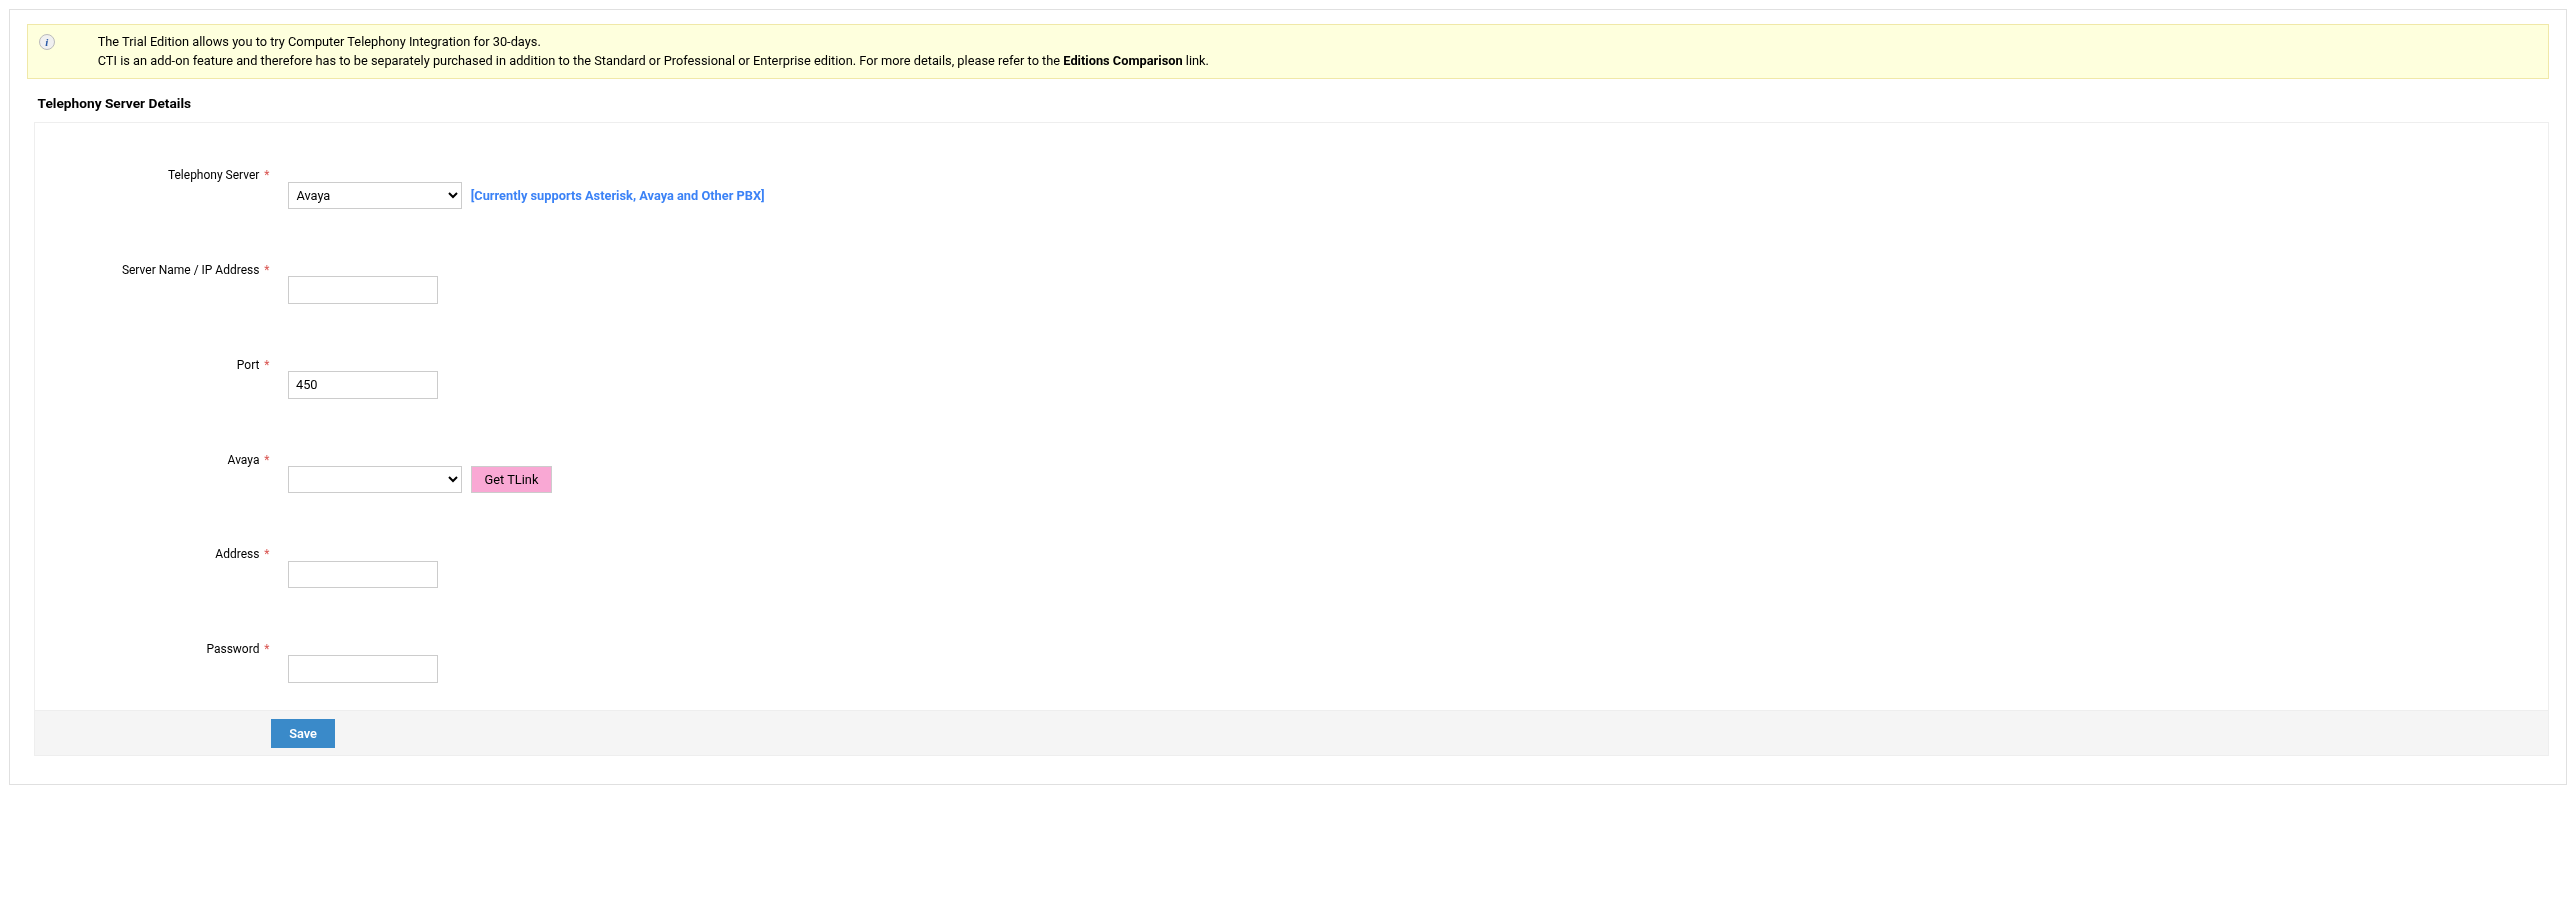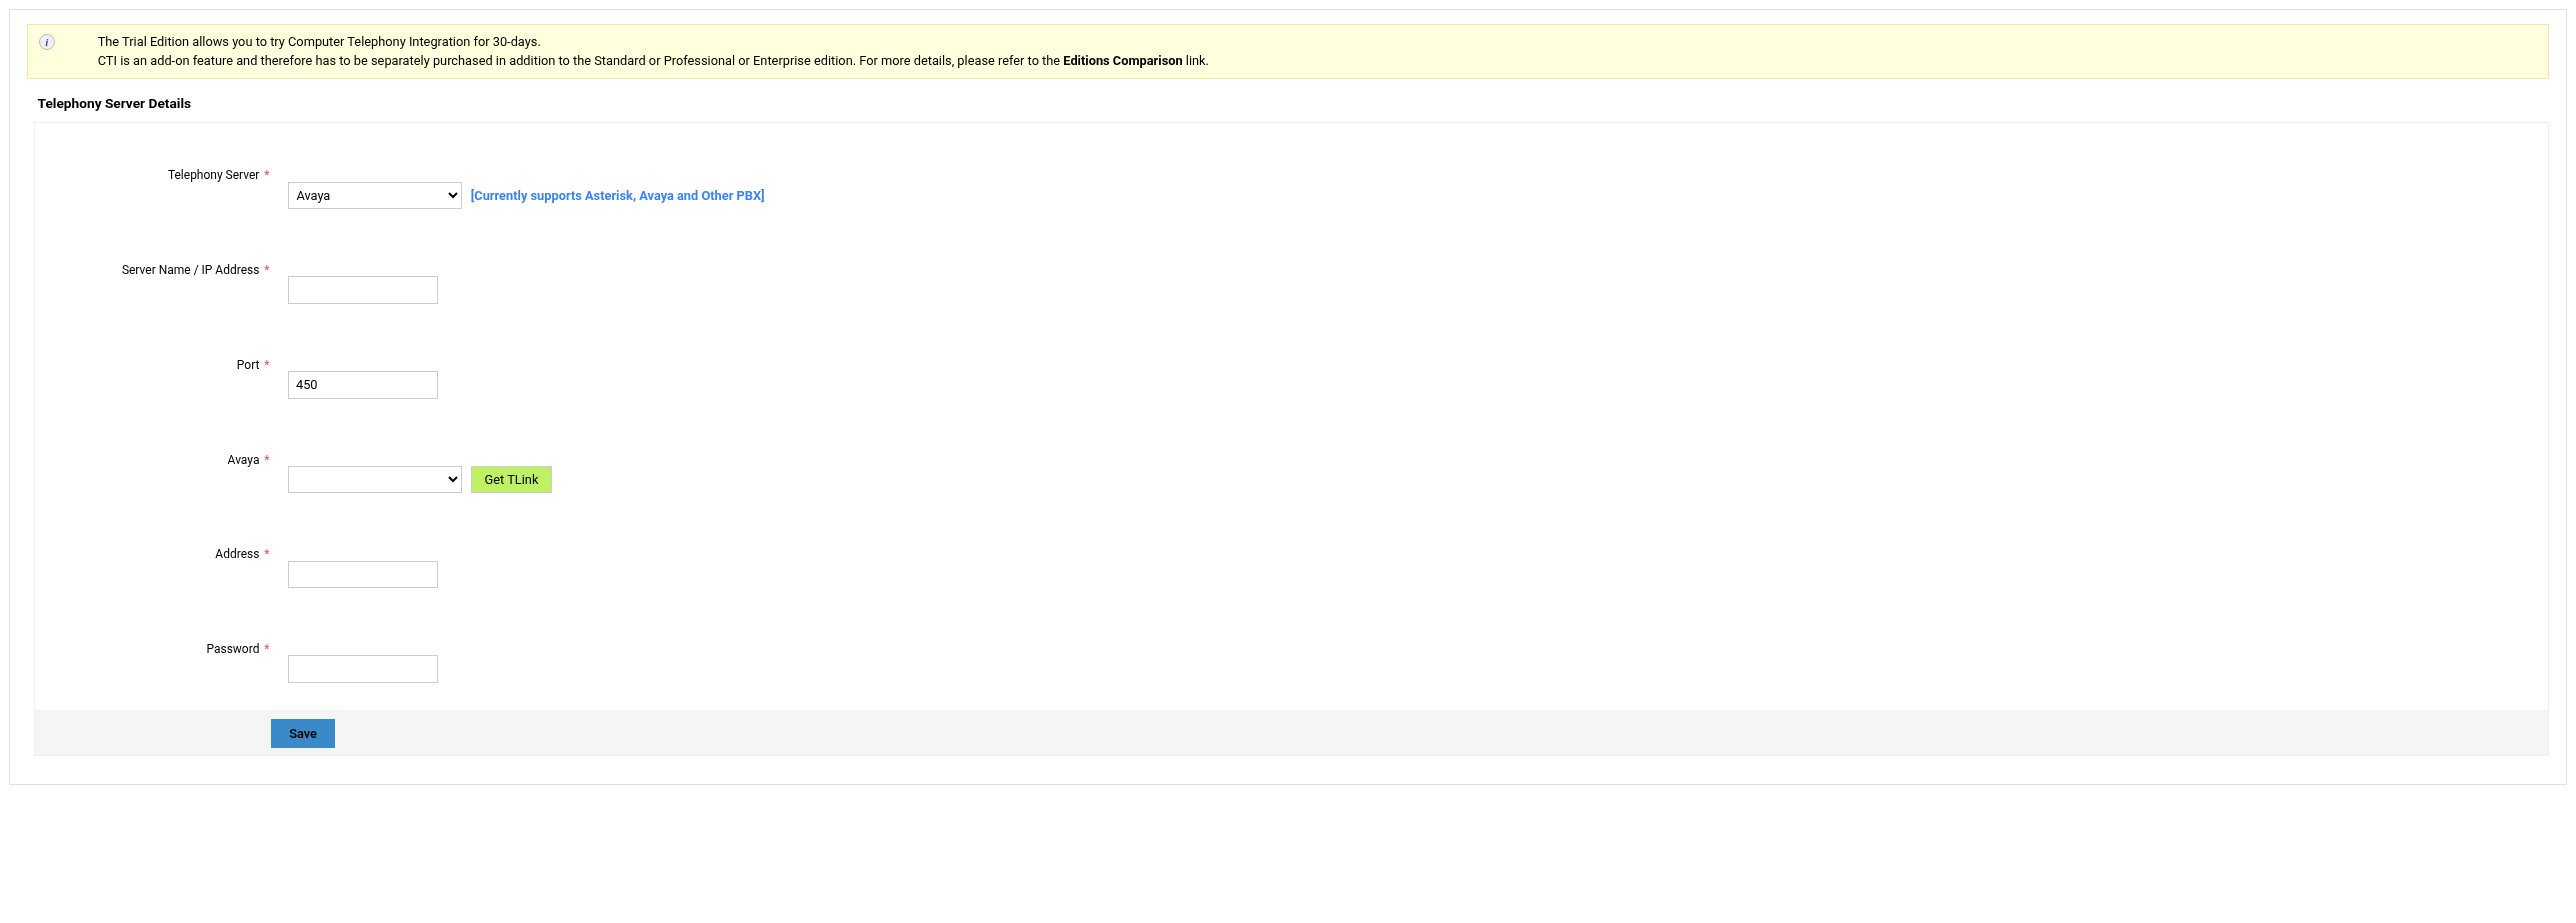--- a/index.html
+++ b/index.html
@@ -107,36 +107,36 @@
     input.form-control {
       width: 150px;
     }
     .help-text {
       font-size: 12.8px;
       font-weight: 700;
       color: #3b82f6;
     }
     .btn-secondary {
       border: 0.9px solid #ccc;
-      background: #bef264;
+      background: #f9a8d4;
       padding: 5.5px 12.8px;
       font-size: 12.8px;
       font-family: inherit;
       cursor: pointer;
       height: 27.4px;
     }
     .save-bar {
       background: #f5f5f5;
       padding: 7.3px 0 7.3px 236px;
       border-top: 0.9px solid #eee;
       margin-top: 18.3px;
     }
     .btn-primary {
       background: #3a8ac9;
-      color: #000000;
+      color: #ffffff;
       border: none;
       padding: 7.3px 18.3px;
       font-size: 12.8px;
       font-weight: 600;
       font-family: inherit;
       cursor: pointer;
     }
   </style>
 </head>
 <body>

